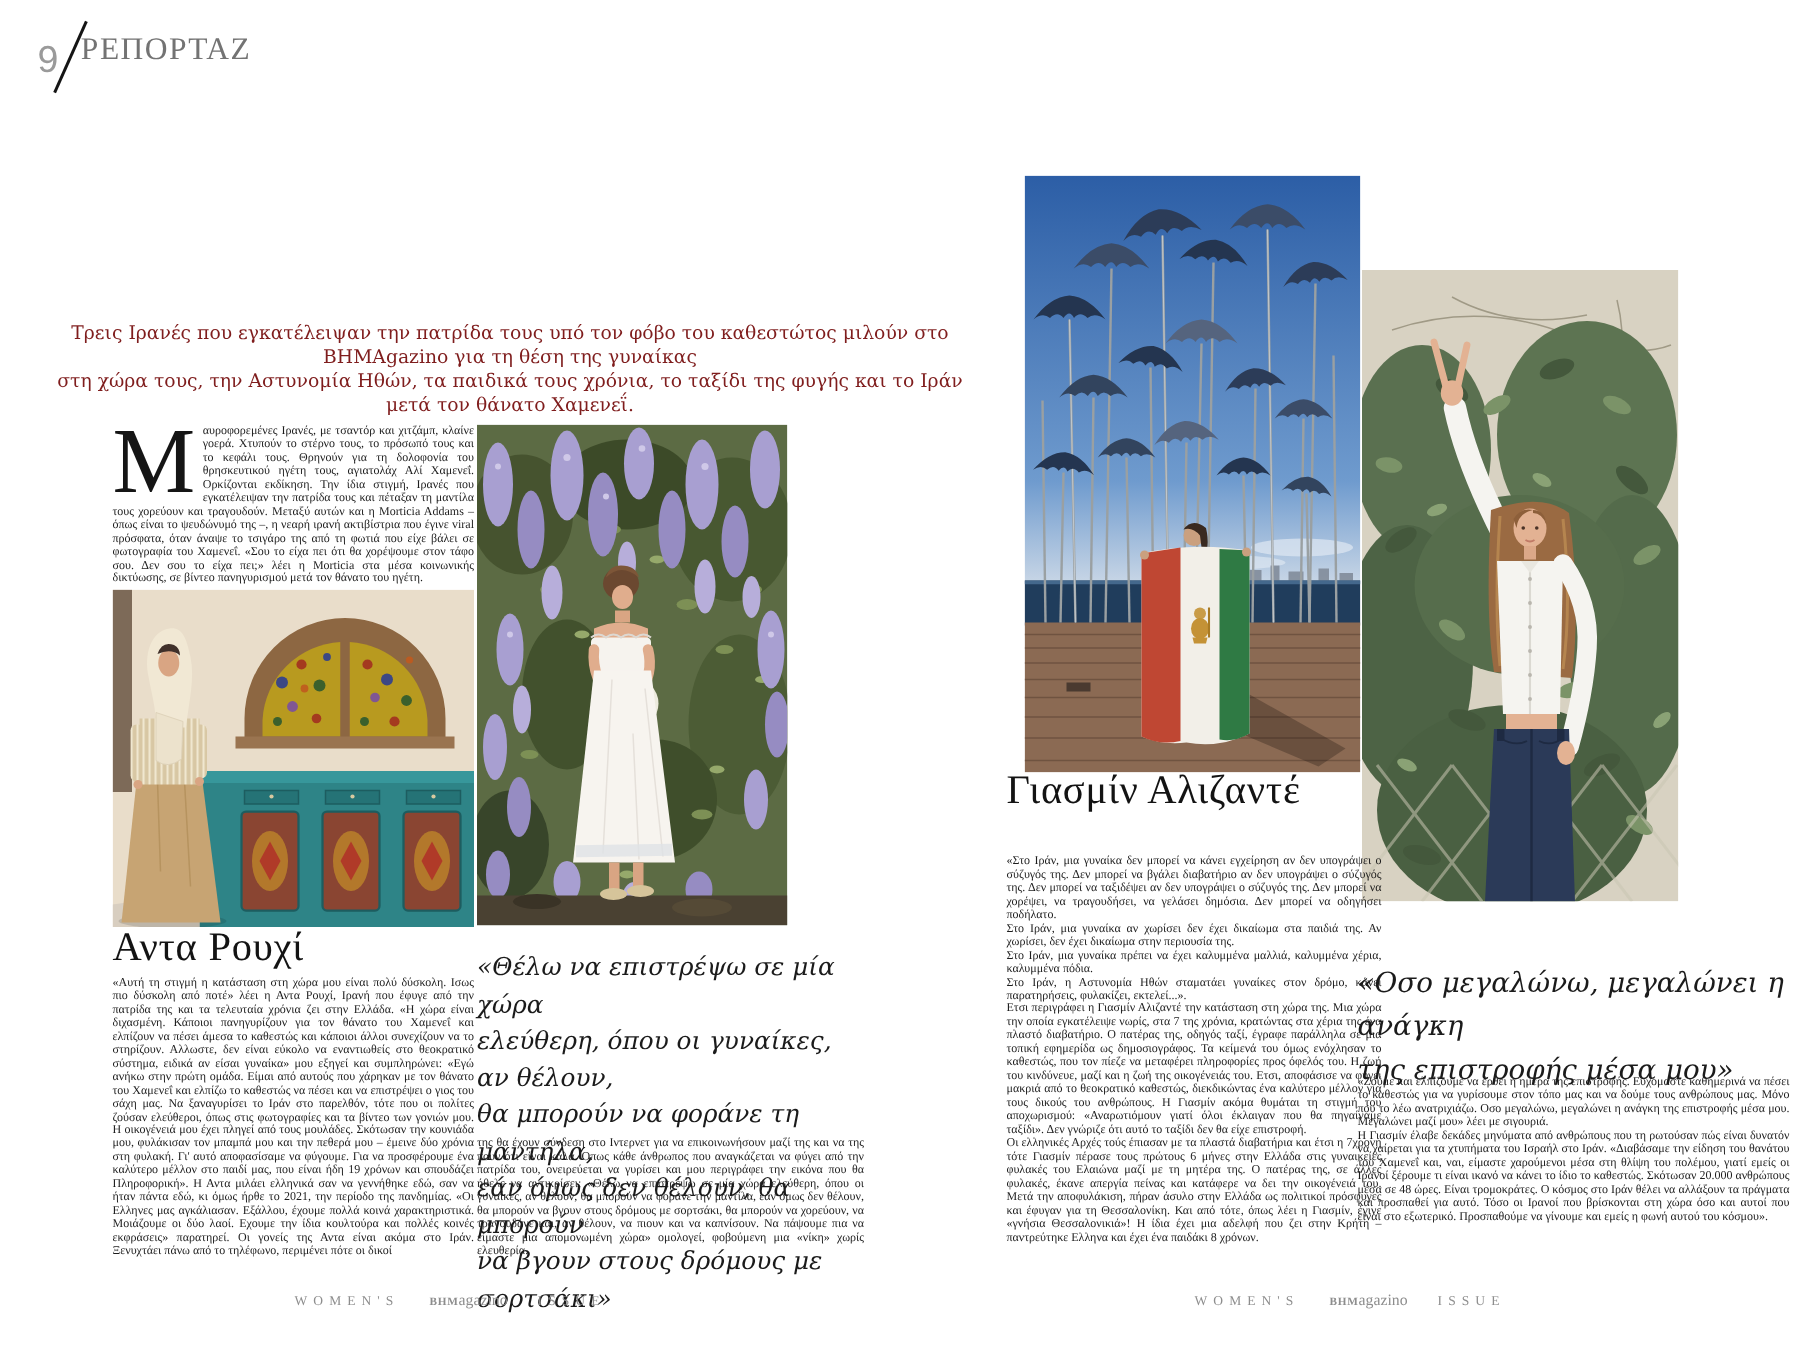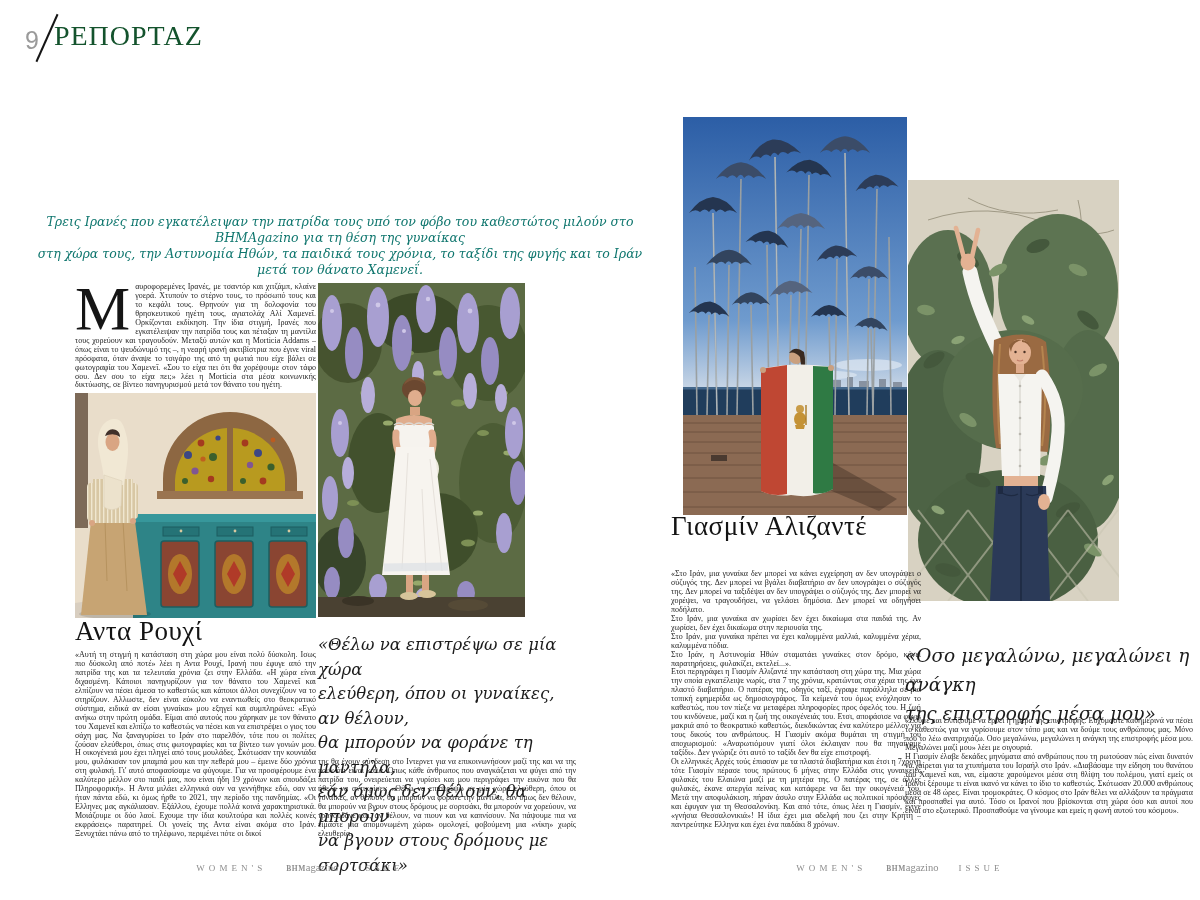--- a/index.html
+++ b/index.html
@@ -3,27 +3,27 @@
 <meta charset="utf-8">
 <style>
   html,body{margin:0;padding:0;background:#fff;}
   .spread{position:relative;width:1200px;height:900px;background:#ffffff;overflow:hidden;
           font-family:"Liberation Serif",serif;color:#111;}
   .abs{position:absolute;}
 
   
   .pgnum{font-family:"Liberation Sans",sans-serif;font-size:25px;color:#9a9a9a;letter-spacing:1px;}
   .slash{width:2px;height:52px;background:#151515;transform:rotate(24deg);}
-  .section-title{font-size:28px;color:#14532d;letter-spacing:1px;}
+  .section-title{font-size:21px;color:#737373;letter-spacing:1px;}
 
   
   .title{font-family:"DejaVu Serif",serif;font-style:italic;font-weight:400;
          font-size:73px;letter-spacing:-2px;color:#141414;text-align:center;line-height:1;}
-  .subtitle{font-family:"DejaVu Serif",serif;font-style:italic;font-size:12.5px;line-height:16px;
-            color:#0f766e;text-align:center;white-space:pre-line;}
+  .subtitle{font-family:"DejaVu Serif",serif;font-size:12.5px;line-height:16px;
+            color:#7f1d1d;text-align:center;white-space:pre-line;}
   .byline{font-size:8.5px;letter-spacing:.8px;color:#555;text-align:center;}
   .byline .inner{border-bottom:1px solid #2a2a2a;padding:0 4px 2px 4px;}
   .byline b{color:#101010;}
 
   
   .body-txt{font-size:8px;line-height:8.95px;text-align:justify;color:#1d1d1d;}
   .pre{white-space:pre-line;}
   .dropcap{float:left;font-size:62px;line-height:46px;padding:2px 5px 0 0;color:#151515;
            font-family:"Liberation Serif",serif;}
   .colhead{font-weight:400;font-size:27px;letter-spacing:.5px;margin:0;color:#131313;}

